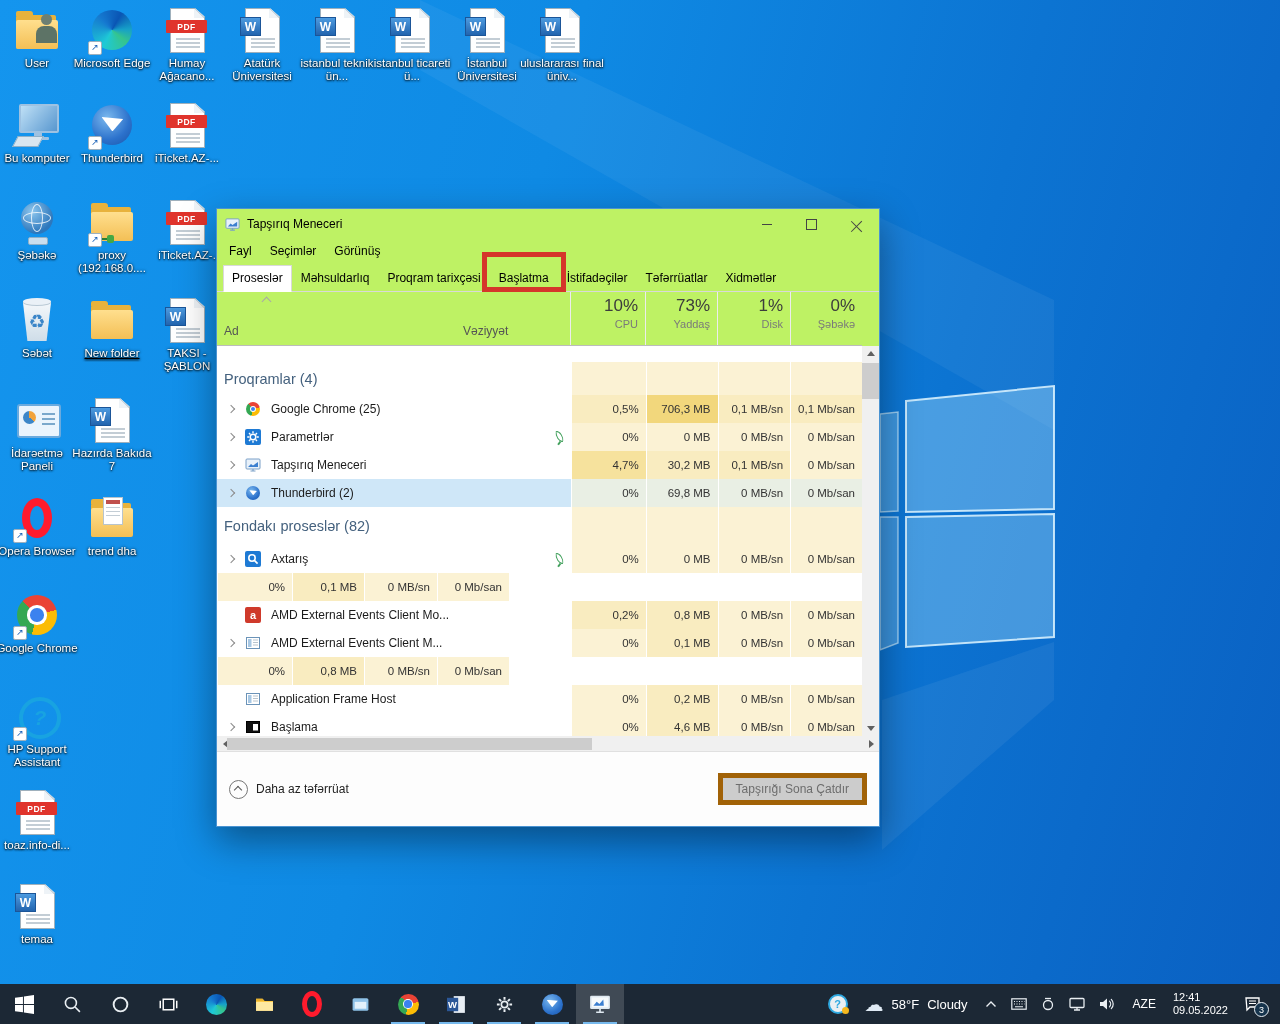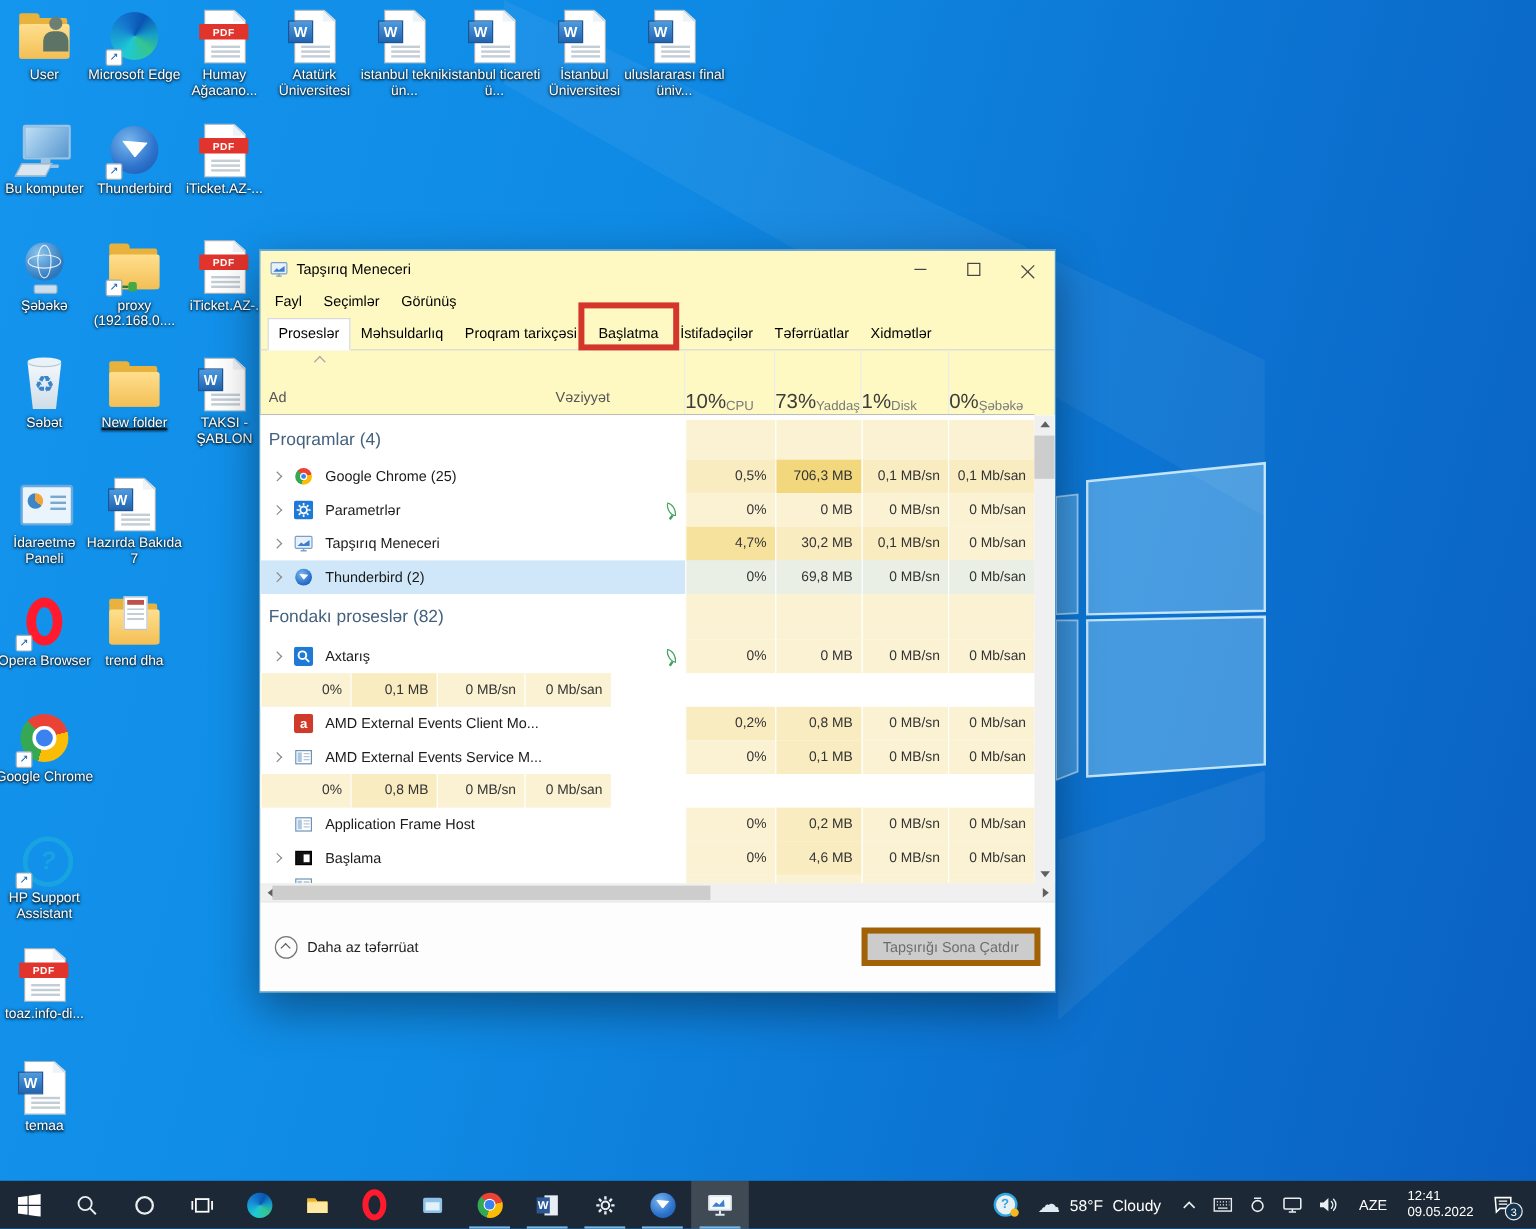--- a/index.html
+++ b/index.html
@@ -68,21 +68,21 @@
   .tbird{display:block;border-radius:50%;position:relative;
       background:radial-gradient(circle at 38% 32%,#7ab8ee,#2c72cc 60%,#1a54a8)}
   .tbird::before{content:'';position:absolute;left:24%;top:30%;width:54%;height:36%;background:#fff;
       clip-path:polygon(0 0,100% 14%,50% 100%)}
   .op{position:absolute;left:9px;top:2px;width:14px;height:24px;border:8px solid #ff1b2d;border-radius:50%}
   .op-tb{display:block;width:10px;height:16px;border:5.5px solid #ff1b2d;border-radius:50%}
   .hpc{position:absolute;left:6px;top:3px;width:34px;height:34px;border-radius:50%;border:4px solid #18a3e1}
   .hpc::after{content:'?';position:absolute;inset:0;display:flex;align-items:center;justify-content:center;
       color:#18a3e1;font-size:21px;font-weight:bold}
   
-  #win{position:absolute;left:216px;top:208px;width:664px;height:619px;background:#fef9c3;
+  #win{position:absolute;left:216px;top:208px;width:664px;height:619px;background:#bef264;
        border:1px solid #4a93d2;box-sizing:border-box;box-shadow:0 14px 36px rgba(0,0,0,.4);
        display:flex;flex-direction:column;color:#111;z-index:4}
   .titlebar{height:30px;flex:none;display:flex;align-items:center;padding-left:8px;gap:7px}
   .tb-ico{width:15px;height:15px;position:relative}
   .tb-title{font-size:12px;color:#000}
   .winbtns{margin-left:auto;display:flex;height:100%}
   .wbtn{width:45px;height:100%;display:flex;align-items:center;justify-content:center;position:relative}
   .g-min{width:10px;height:1px;background:#444}
   .g-max{width:9px;height:9px;border:1px solid #444}
   .g-x{width:11px;height:11px;position:relative}
@@ -94,27 +94,27 @@
   .tab{padding:5px 8px 6px;font-size:12px;color:#000;border:1px solid transparent;margin-bottom:-1px;white-space:nowrap}
   .tab.active{border-color:#d9d9d9 #d9d9d9 #fff;background:#fff}
   #redbox{position:absolute;border:5px solid #d5362b;box-sizing:border-box;z-index:8;pointer-events:none}
   
   .thead{height:53px;flex:none;position:relative;border-bottom:1px solid #bcbcbc;margin-right:17px}
   .h-ad{position:absolute;left:7px;bottom:7px;color:#555;font-size:12px}
   .h-vez{position:absolute;left:246px;bottom:7px;color:#555;font-size:12px}
   .sortglyph{position:absolute;left:44px;top:4px;width:10px;height:8px}
   .sortglyph::before{content:'';display:block;width:6px;height:6px;border-left:1.5px solid #a8a8a8;border-top:1.5px solid #a8a8a8;transform:rotate(45deg);margin:2px auto 0}
   .h-stats{position:absolute;right:0;top:0;bottom:0;display:flex}
-  .hstat{box-sizing:border-box;border-left:1px solid #ececec;display:flex;align-items:flex-end;padding:3px 7px 0 0}
+  .hstat{box-sizing:border-box;border-left:1px solid #ececec;display:flex;flex-direction:column;align-items:flex-end;padding:3px 7px 0 0}
   .hstat .pct{font-size:17px;color:#3c3c3c;line-height:21px}
   .hstat .lbl{font-size:11px;color:#7a7a7a;margin-top:2px}
   .w1{width:75px}.w2{width:72px}.w3{width:73px}.w4{width:72px}
   
   .rowsview{height:390px;flex:none;position:relative;overflow:hidden;background:#fff}
-  .rowsinner{position:absolute;left:0;top:4px;right:17px}
+  .rowsinner{position:absolute;left:0;top:16px;right:17px}
   .grp{display:flex;height:33px}
   .grp.g2{height:38px}
   .grp-title{flex:none;width:354px;display:flex;align-items:center;padding-left:7px;box-sizing:border-box;
       font-size:14.5px;color:#44617e}
   .prow{height:28px;display:flex}
   .nz{flex:none;width:354px;display:flex;align-items:center;height:100%;position:relative;box-sizing:border-box}
   .chev{width:14px;margin-left:7px;flex:none}
   .chev.on::before{content:'';display:block;width:5px;height:5px;border-right:1.3px solid #8a8a8a;border-bottom:1.3px solid #8a8a8a;transform:rotate(-45deg);margin:auto}
   .picon{width:16px;height:16px;margin-left:7px;position:relative;flex:none}
   .picon svg{width:100%;height:100%;display:block}
@@ -598,21 +598,21 @@
         <div class="prow">
           <span class="nz">
             <span class="chev on"></span>
             <span class="picon">
               <svg viewBox="0 0 16 16">
                 <rect x="1.5" y="2.5" width="13" height="11" fill="#fff" stroke="#6b93b8"></rect>
                 <rect x="3" y="4" width="3.5" height="8" fill="#a8c8e4"></rect>
                 <path d="M8 5h5M8 7.5h5M8 10h5" stroke="#b8c4ce" stroke-width="1.1"></path>
               </svg>
             </span>
-            <span class="pname">AMD External Events Service M...</span>
+            <span class="pname">AMD External Events Client M...</span>
           </span>
           <span class="cell w1 h0">0%</span>
           <span class="cell w2 h1">0,1 MB</span>
           <span class="cell w3 h0">0 MB/sn</span>
           <span class="cell w4 h0">0 Mb/san</span>
         </div>
         <div class="prow">
           <span class="cell w1 h0">0%</span>
           <span class="cell w2 h1">0,8 MB</span>
           <span class="cell w3 h0">0 MB/sn</span>

